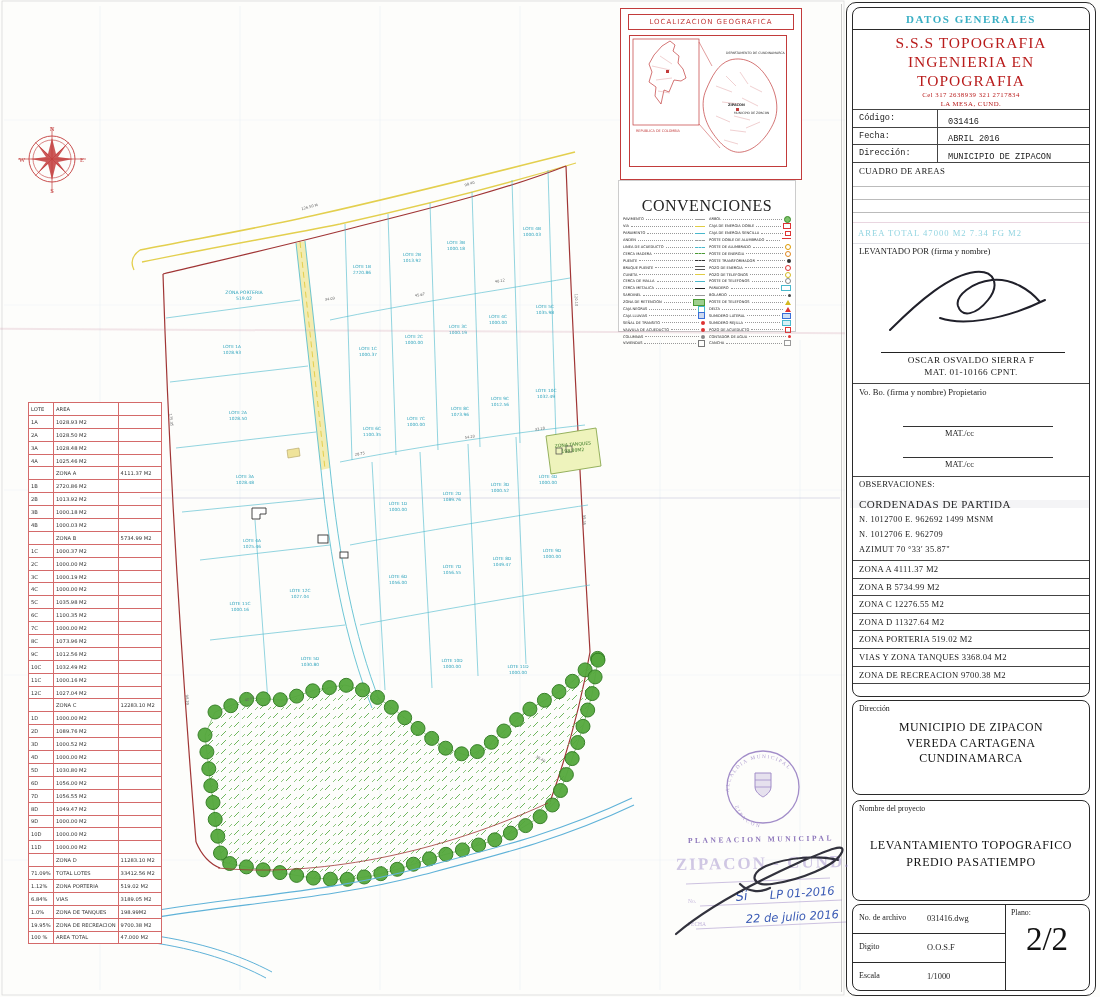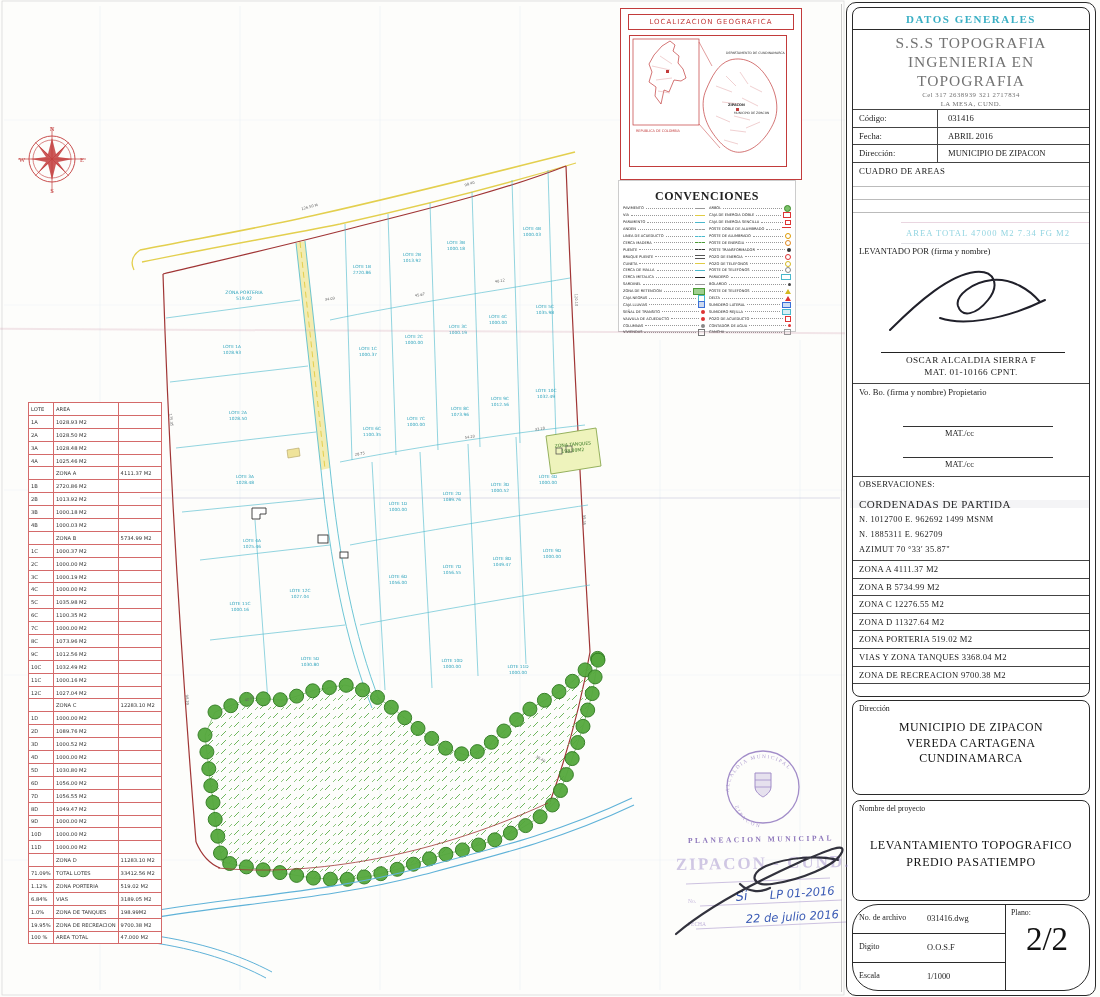--- a/index.html
+++ b/index.html
@@ -8,36 +8,36 @@
   .abs{position:absolute;}
   svg{display:block;}
   
   .panel{position:absolute;left:846px;top:2px;width:248px;height:992px;background:#fff;
          border:1.6px solid #2a2a2a;border-radius:10px;}
   .panel-edge{position:absolute;left:841px;top:4px;width:1px;height:988px;background:#999;opacity:.5;}
   .pbox{position:absolute;left:5px;width:236px;border:1.4px solid #2a2a2a;border-radius:8px;background:#fff;}
   .top-box{top:4px;height:688px;}
   .dir-box{top:697px;height:93px;}
   .proj-box{top:797px;height:99px;}
-  .file-box{top:901px;height:85px;border-radius:26px;}
+  .file-box{top:901px;height:85px;}
   .tb-header{position:absolute;top:0;left:0;right:0;height:21px;border-bottom:1px solid #2a2a2a;
              text-align:center;font-weight:bold;font-size:11px;letter-spacing:1.5px;color:#3aafc4;line-height:22px;}
-  .company{position:absolute;top:25px;left:0;right:0;text-align:center;color:#737373;}
+  .company{position:absolute;top:25px;left:0;right:0;text-align:center;color:#b91c1c;}
   .c-big{font-size:15.5px;letter-spacing:1px;line-height:19px;}
   .c-small{font-size:6.8px;line-height:9px;letter-spacing:.5px;}
   .fields{position:absolute;top:101px;left:0;right:0;}
-  .f-row{display:flex;height:16.5px;border-top:1px solid #444;align-items:center;}
+  .f-row{display:flex;height:16.5px;border-top:1px solid #444;align-items:flex-end;font-family:Liberation Mono, monospace;}
   .f-row:last-child{border-bottom:1px solid #444;}
   .f-label{width:78px;border-right:1px solid #444;padding-left:6px;font-size:8.6px;height:100%;line-height:16.5px;}
   .f-value{padding-left:10px;font-size:8.6px;}
   .cuadro{position:absolute;top:158px;left:6px;font-size:8.8px;letter-spacing:.3px;text-align:center;}
   .hrow{position:absolute;left:0;right:0;height:0;border-top:.5px solid #bbb;}
   .area-total{position:absolute;top:214px;left:0;right:0;height:20px;line-height:20px;
               border-top:1px solid rgba(190,130,160,.55);border-bottom:1px solid rgba(150,150,170,.5);
-              color:#49b8cc;opacity:.6;font-size:8.6px;letter-spacing:1px;padding-left:5px;margin-left:48px;}
+              color:#49b8cc;opacity:.6;font-size:8.6px;letter-spacing:1px;padding-left:5px;}
   .lev{position:absolute;top:238px;left:6px;font-size:8.6px;}
   .sigline{position:absolute;top:344px;left:28px;width:184px;border-top:1.4px solid #222;}
   .sname{position:absolute;top:347px;left:0;right:0;text-align:center;font-size:9.2px;letter-spacing:.4px;}
   .smat{position:absolute;top:359px;left:0;right:0;text-align:center;font-size:9.2px;letter-spacing:.4px;}
   .sep{position:absolute;left:0;right:0;border-top:1px solid #444;height:0;}
   .vobo{position:absolute;top:379px;left:6px;font-size:8.6px;}
   .matline{position:absolute;left:50px;width:150px;border-top:1px solid #333;height:0;}
   .mattxt{position:absolute;left:80px;font-size:8.4px;margin-left:12px;}
   .obs{position:absolute;top:471px;left:6px;font-size:8.6px;letter-spacing:.3px;}
   .coordt{position:absolute;top:490px;left:6px;font-size:11px;letter-spacing:.5px;}
@@ -62,21 +62,21 @@
   .lot-table td,.lot-table th{border:.6px solid #d46a6a;font:5.2px "DejaVu Sans",sans-serif;color:#333;
        padding:0 2px;height:11.9px;white-space:nowrap;overflow:hidden;font-weight:normal;text-align:left;}
   .lot-table .c0{width:20px;}.lot-table .c1{width:52px;}.lot-table .c2{width:38px;}
   
   .loc-box{position:absolute;left:620px;top:8px;width:174px;height:164px;border:1px solid #c23b3b;background:#fff;padding:3px;}
   .loc-title{border:1px solid #c23b3b;margin:2px 4px;height:14px;line-height:14px;text-align:center;
              color:#c23b3b;font-size:7px;letter-spacing:1px;font-family:"DejaVu Sans",sans-serif;}
   .loc-inner{position:absolute;left:8px;top:26px;width:156px;height:130px;border:.8px solid #c23b3b;}
   
   .conv-box{position:absolute;left:618px;top:180px;width:176px;height:150px;background:#fff;border:.6px solid #ccc;}
-  .conv-title{text-align:center;font-weight:bold;font-size:12px;letter-spacing:.5px;margin-top:8px;}
+  .conv-title{text-align:center;font-weight:normal;font-size:16px;letter-spacing:.5px;margin-top:16px;}
   .conv-cols{display:flex;padding:1px 4px 0 4px;gap:4px;}
   .conv-col{width:50%;}
   .cl-row{display:flex;align-items:center;height:6.9px;font:3.6px "DejaVu Sans",sans-serif;color:#222;}
   .cl-row .lead{flex:1;border-bottom:1px dotted #999;height:0;margin:0 2px;}
   .g{display:inline-block;flex:none;}
   .g-line-gray,.g-line-gray2{width:10px;border-top:1px solid #999;}
   .g-line-yellow,.g-line-yellow2{width:10px;border-top:1.5px solid #e0cc44;}
   .g-line-cyan,.g-line-cyan2{width:10px;border-top:1px solid #49b8cc;}
   .g-line-gray-dash{width:10px;border-top:1px dashed #999;}
   .g-line-cyan-dash{width:10px;border-top:1px dashed #49b8cc;}
@@ -847,33 +847,33 @@
             <span class="f-value">MUNICIPIO DE ZIPACON</span>
           </div>
         </div>
       <div class="cuadro">CUADRO DE AREAS</div>
       <div class="hrow" style="top:178px"></div>
       <div class="hrow" style="top:191px"></div>
       <div class="hrow" style="top:204px"></div>
       <div class="area-total">AREA  TOTAL        47000  M2        7.34  FG  M2</div>
       <div class="lev">LEVANTADO POR (firma y nombre)</div>
       <div class="sigline"></div>
-      <div class="sname">OSCAR ALCALDIA SIERRA F</div>
+      <div class="sname">OSCAR OSVALDO SIERRA F</div>
       <div class="smat">MAT.  01-10166 CPNT.</div>
       <div class="sep" style="top:375px"></div>
       <div class="vobo">Vo. Bo. (firma y nombre) Propietario</div>
       <div class="matline" style="top:418px"></div>
       <div class="mattxt" style="top:421px">MAT./cc</div>
       <div class="matline" style="top:449px"></div>
       <div class="mattxt" style="top:452px">MAT./cc</div>
       <div class="sep" style="top:468px"></div>
       <div class="obs">OBSERVACIONES:</div>
       <div class="coordt">CORDENADAS DE PARTIDA</div>
       <div class="coord" style="top:507px">N.   1012700   E.   962692     1499  MSNM</div>
-      <div class="coord" style="top:522px">N.   1885311   E.   962709</div>
+      <div class="coord" style="top:522px">N.   1012706   E.   962709</div>
       <div class="coord" style="top:537px">AZIMUT   70 °33' 35.87"</div>
       <div class="zonas" id="zona-rows">
           <div class="zrow">ZONA A   4111.37 M2</div>
           <div class="zrow">ZONA B   5734.99 M2</div>
           <div class="zrow">ZONA C   12276.55 M2</div>
           <div class="zrow">ZONA D   11327.64 M2</div>
           <div class="zrow">ZONA PORTERIA   519.02 M2</div>
           <div class="zrow">VIAS  Y ZONA TANQUES 3368.04 M2</div>
           <div class="zrow">ZONA DE RECREACION   9700.38 M2</div>
         </div>

